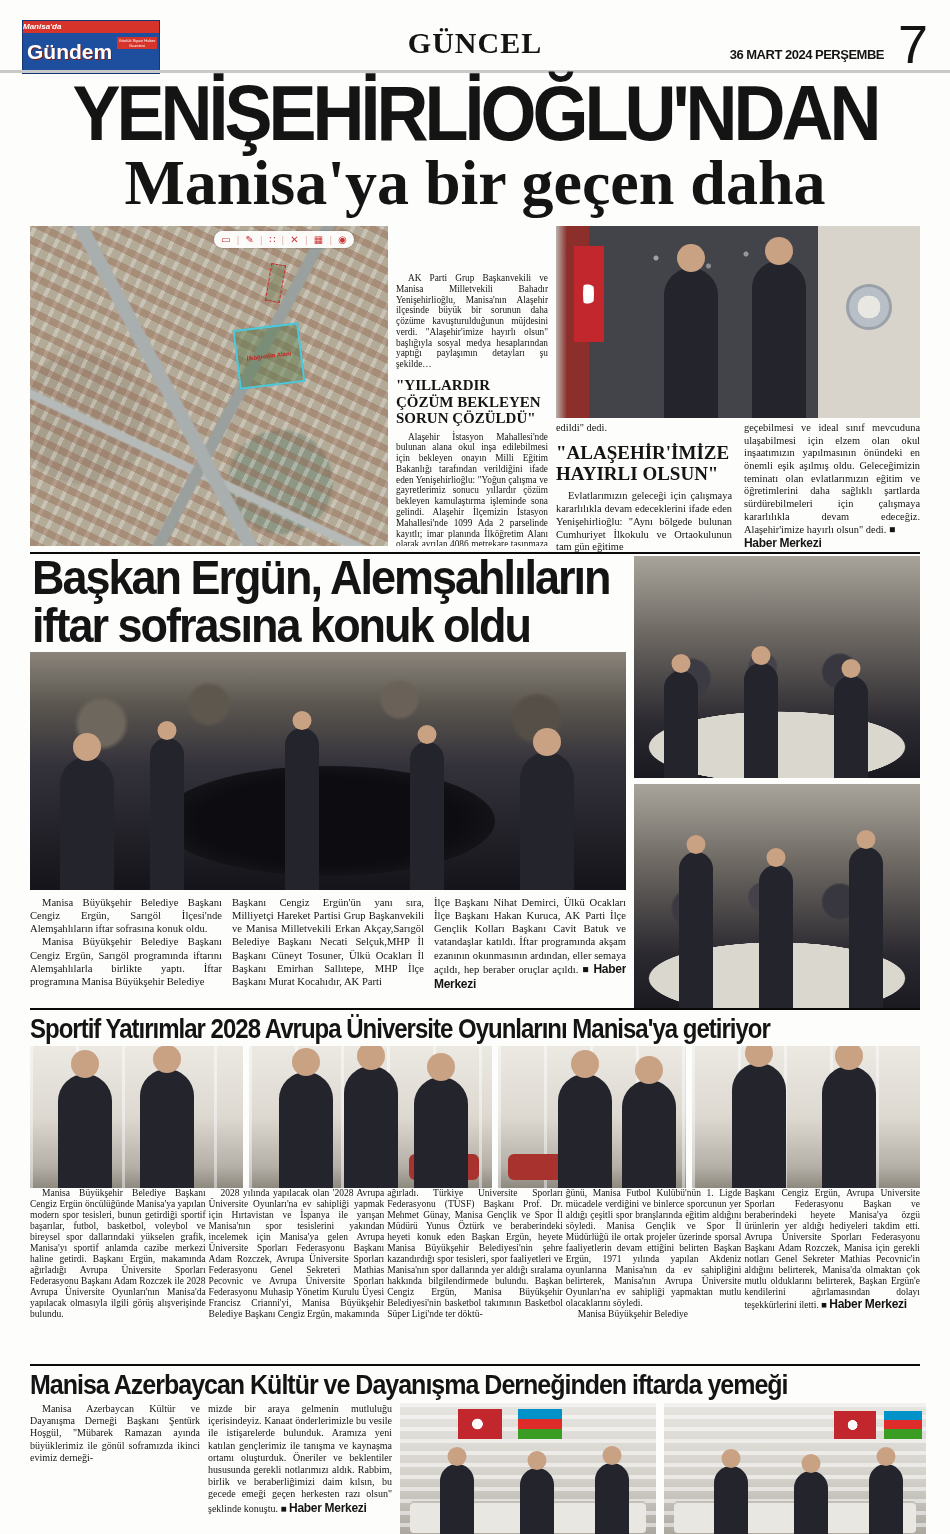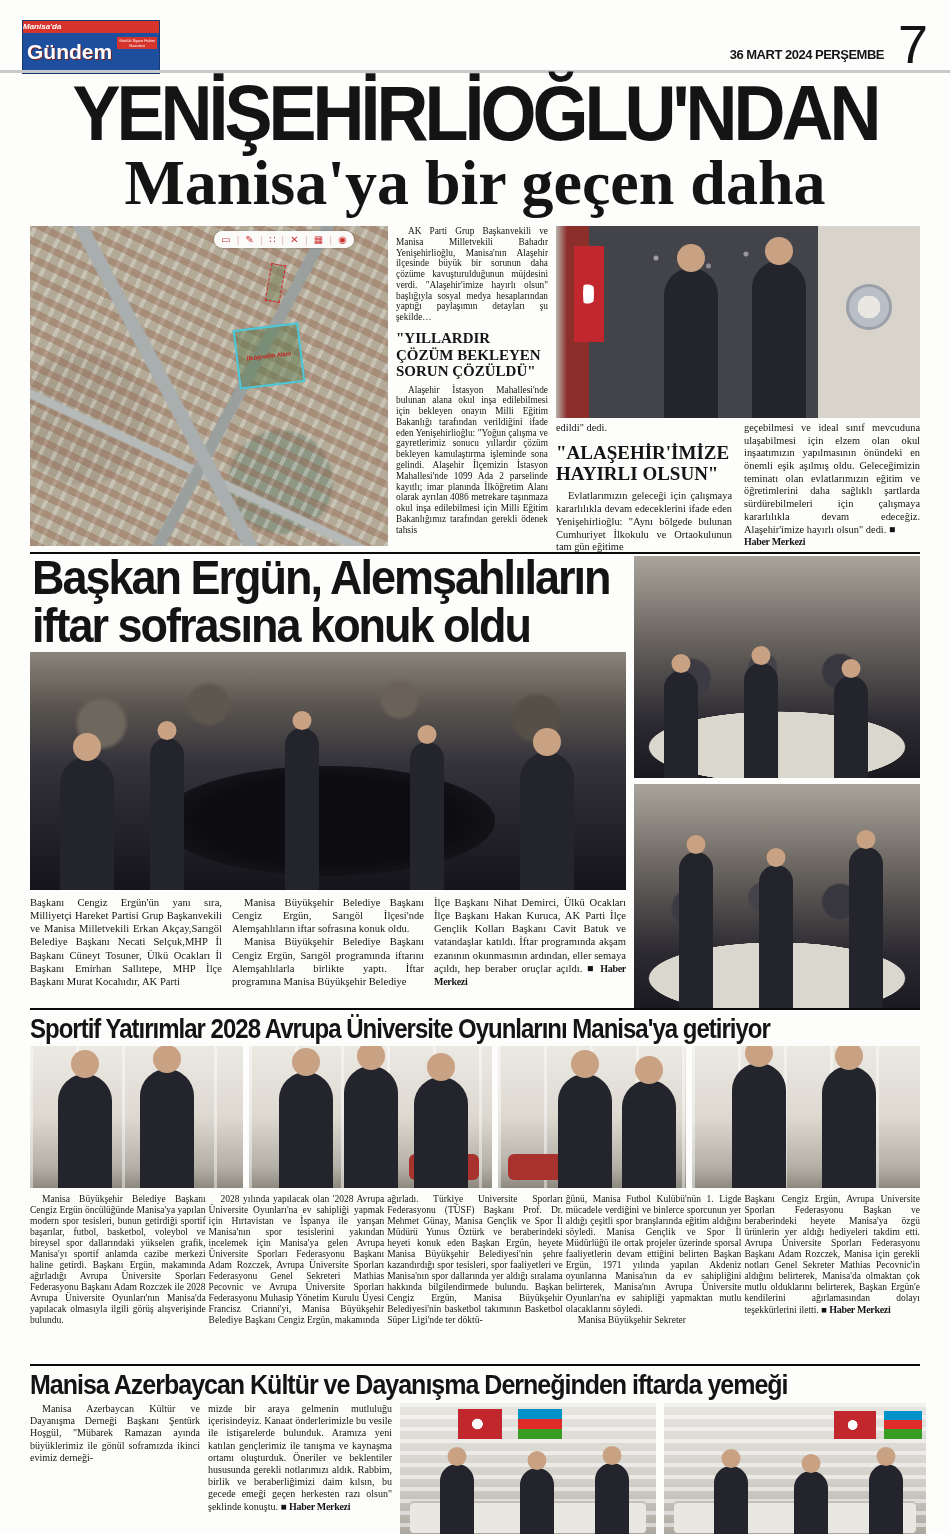--- a/index.html
+++ b/index.html
@@ -53,23 +53,23 @@
   .parcel-label{color:#cc2020;font-family:"Liberation Sans",sans-serif;font-weight:bold;font-size:6px;text-align:center;}
   .parcel2{position:absolute;left:238px;top:38px;width:13px;height:36px;border:1.5px dashed #d23;background:rgba(120,130,90,.5);transform:rotate(10deg);}
 
   
   .tcol{font-size:9.3px;line-height:1.16;text-align:justify;overflow:hidden;}
   .tcol p{margin:0;text-indent:12px;}
   .tcol p.noind{text-indent:0;}
   .subhead{font-family:"Liberation Serif",serif;font-weight:bold;font-size:15px;line-height:1.1;
            margin:7px 0 5px 0;text-align:left;}
   .subhead2{font-size:19px;margin:8px 0 6px 0;}
-  .byline{font-family:Liberation Serif, serif;font-weight:bold;font-size:10px;letter-spacing:-0.3px;}
-
-  .a1-col1{width:152px;flex:none;}
+  .byline{font-family:Liberation Sans, sans-serif;font-weight:bold;font-size:12px;letter-spacing:-0.3px;}
+
+  .a1-col1{width:152px;flex:none;margin-top:47px;}
   .a1-right{width:364px;flex:none;display:flex;flex-direction:column;}
   .a1-cols{display:flex;gap:12px;margin-top:4px;}
   .a1-cols .tcol{width:176px;font-size:10.4px;line-height:1.22;}
 
   
   .ph{position:relative;overflow:hidden;flex:none;}
   .pn{position:absolute;bottom:0;width:54px;height:62%;background:#23242c;border-radius:27px 27px 0 0;}
   .pn::before{content:"";position:absolute;top:-24px;left:50%;transform:translateX(-50%);
               width:28px;height:28px;border-radius:50%;background:#c9a183;}
   .pn.sm{width:34px;}
@@ -121,41 +121,42 @@
   .a2-photo-rt{position:absolute;left:604px;top:-4px;width:286px;height:222px;}
   .a2-photo-rb{position:absolute;left:604px;top:224px;width:286px;height:226px;}
   .a2-cols{position:absolute;left:0;top:336px;width:596px;display:flex;gap:10px;height:112px;}
   .a2-cols .tcol{flex:1;font-size:10.6px;line-height:1.24;}
 
   
   .a3{position:absolute;top:1014px;left:30px;width:890px;}
   .a3-h{font-family:"Liberation Sans",sans-serif;font-weight:bold;font-size:24px;line-height:24px;
         letter-spacing:-1px;transform:scaleY(1.18);transform-origin:top left;white-space:nowrap;margin:0;}
   .a3-photos{display:flex;gap:6px;margin-top:8px;height:142px;}
-  .a3-cols{display:flex;gap:3px;margin-top:6px;height:174px;}
+  .a3-cols{display:flex;gap:3px;height:174px;}
   .a3-cols .tcol{flex:1;font-size:9.5px;line-height:1.16;}
 
   
   .a4{position:absolute;top:1370px;left:30px;width:890px;}
   .a4-h{font-family:"Liberation Sans",sans-serif;font-weight:bold;font-size:25px;line-height:25px;
         letter-spacing:-1px;transform:scaleY(1.12);transform-origin:top left;white-space:nowrap;margin:0;}
   .a4-row{display:flex;gap:8px;margin-top:8px;height:136px;}
   .a4-row .tcol{font-size:10px;line-height:1.22;}
 </style>
 </head>
 <body>
 
 <div class="page">
 
   <div class="hdr">
     <div class="logo">
       <div class="logo-top">Manisa'da</div>
       <div class="logo-main">Gündem</div>
       <div class="logo-tag">Günlük Siyasi Haber Gazetesi</div>
     </div>
+    <div class="section-title">GÜNCEL</div>
     <div class="hdr-right">
       <div class="hdr-date">36 MART 2024 PERŞEMBE</div>
       <div class="hdr-page">7</div>
     </div>
   </div>
   <div class="hdr-rule"></div>
 
   <div class="a1-h1">YENİŞEHİRLİOĞLU'NDAN</div>
   <div class="a1-h2">Manisa'ya bir geçen daha</div>
 
@@ -232,25 +233,25 @@
       <div class="tbl" style="left:22%;right:22%;top:48%;bottom:6%;"></div>
       <div class="pn" style="left:30px;height:56%;"></div>
       <div class="pn sm" style="left:120px;height:64%;"></div>
       <div class="pn sm" style="left:255px;height:68%;"></div>
       <div class="pn sm" style="left:380px;height:62%;"></div>
       <div class="pn" style="left:490px;height:58%;"></div>
     </div>
 
     <div class="a2-cols">
       <div class="tcol">
-        <p class="noind">Başkanı Cengiz Ergün'ün yanı sıra, Milliyetçi Hareket Partisi Grup Başkanvekili ve Manisa Milletvekili Erkan Akçay,Sarıgöl Belediye Başkanı Necati Selçuk,MHP İl Başkanı Cüneyt Tosuner, Ülkü Ocakları İl Başkanı Emirhan Sallıtepe, MHP İlçe Başkanı Murat Kocahıdır, AK Parti</p>
-      </div>
-      <div class="tcol">
         <p>Manisa Büyükşehir Belediye Başkanı Cengiz Ergün, Sarıgöl İlçesi'nde Alemşahlıların iftar sofrasına konuk oldu.</p>
         <p>Manisa Büyükşehir Belediye Başkanı Cengiz Ergün, Sarıgöl programında iftarını Alemşahlılarla birlikte yaptı.  İftar programına Manisa Büyükşehir Belediye</p>
+      </div>
+      <div class="tcol">
+        <p class="noind">Başkanı Cengiz Ergün'ün yanı sıra, Milliyetçi Hareket Partisi Grup Başkanvekili ve Manisa Milletvekili Erkan Akçay,Sarıgöl Belediye Başkanı Necati Selçuk,MHP İl Başkanı Cüneyt Tosuner, Ülkü Ocakları İl Başkanı Emirhan Sallıtepe, MHP İlçe Başkanı Murat Kocahıdır, AK Parti</p>
       </div>
       <div class="tcol">
         <p class="noind"><span>İlçe Başkanı Nihat Demirci, Ülkü Ocakları İlçe Başkanı Hakan Kuruca, AK Parti İlçe Gençlik Kolları Başkanı Cavit Batuk ve vatandaşlar katıldı. İftar programında akşam ezanının okunmasının ardından, eller semaya açıldı, hep beraber oruçlar açıldı. ■</span> <span class="byline">Haber Merkezi</span></p>
       </div>
     </div>
   </div>
 
   <div class="divider" style="top:1008px;"></div>
 
   <div class="a3">
@@ -281,21 +282,21 @@
         <p>Manisa Büyükşehir Belediye Başkanı Cengiz Ergün öncülüğünde Manisa'ya yapılan modern spor tesisleri, bunun getirdiği sportif başarılar, futbol, basketbol, voleybol ve bireysel spor dallarındaki yükselen grafik, Manisa'yı sportif anlamda cazibe merkezi haline getirdi. Başkanı Ergün, makamında ağırladığı Avrupa Üniversite Sporları Federasyonu Başkanı Adam Rozczek ile 2028 Avrupa Üniversite Oyunları'nın Manisa'da yapılacak olmasıyla ilgili görüş alışverişinde bulundu.</p>
       </div>
       <div class="tcol">
         <p>2028 yılında yapılacak olan '2028 Avrupa Üniversite Oyunları'na ev sahipliği yapmak için Hırtavistan ve İspanya ile yarışan Manisa'nın spor tesislerini yakından incelemek için Manisa'ya gelen Avrupa Üniversite Sporları Federasyonu Başkanı Adam Rozczek, Avrupa Üniversite Sporları Federasyonu Genel Sekreteri Mathias Pecovnic ve Avrupa Üniversite Sporları Federasyonu Muhasip Yönetim Kurulu Üyesi Francisz Crianni'yi, Manisa Büyükşehir Belediye Başkanı Cengiz Ergün, makamında</p>
       </div>
       <div class="tcol">
         <p class="noind">ağırladı. Türkiye Üniversite Sporları Federasyonu (TÜSF) Başkanı Prof. Dr. Mehmet Günay, Manisa Gençlik ve Spor İl Müdürü Yunus Öztürk ve beraberindeki heyeti konuk eden Başkan Ergün, heyete Manisa Büyükşehir Belediyesi'nin şehre kazandırdığı spor tesisleri, spor faaliyetleri ve Manisa'nın spor dallarında yer aldığı sıralama hakkında bilgilendirmede bulundu. Başkan Cengiz Ergün, Manisa Büyükşehir Belediyesi'nin basketbol takımının Basketbol Süper Ligi'nde ter döktü-</p>
       </div>
       <div class="tcol">
         <p class="noind">ğünü, Manisa Futbol Kulübü'nün 1. Ligde mücadele verdiğini ve binlerce sporcunun yer aldığı çeşitli spor branşlarında eğitim aldığını söyledi. Manisa Gençlik ve Spor İl Müdürlüğü ile ortak projeler üzerinde sporsal faaliyetlerin devam ettiğini belirten Başkan Ergün, 1971 yılında yapılan Akdeniz oyunlarına Manisa'nın da ev sahipliğini belirterek, Manisa'nın Avrupa Üniversite Oyunları'na ev sahipliği yapmaktan mutlu olacaklarını söyledi.</p>
-        <p>Manisa Büyükşehir Sekreter</p>
+        <p>Manisa Büyükşehir Belediye</p>
       </div>
       <div class="tcol">
         <p class="noind"><span>Başkanı Cengiz Ergün, Avrupa Üniversite Sporları Federasyonu Başkan ve beraberindeki heyete Manisa'ya özgü ürünlerin yer aldığı hediyeleri takdim etti. Avrupa Üniversite Sporları Federasyonu Başkanı Adam Rozczek, Manisa için gerekli notları Genel Sekreter Mathias Pecovnic'in aldığını belirterek, Manisa'da olmaktan çok mutlu olduklarını belirterek, Başkan Ergün'e kendilerini ağırlamasından dolayı teşekkürlerini iletti. ■</span> <span class="byline">Haber Merkezi</span></p>
       </div>
     </div>
   </div>
 
   <div class="divider" style="top:1364px;"></div>
 
   <div class="a4">

